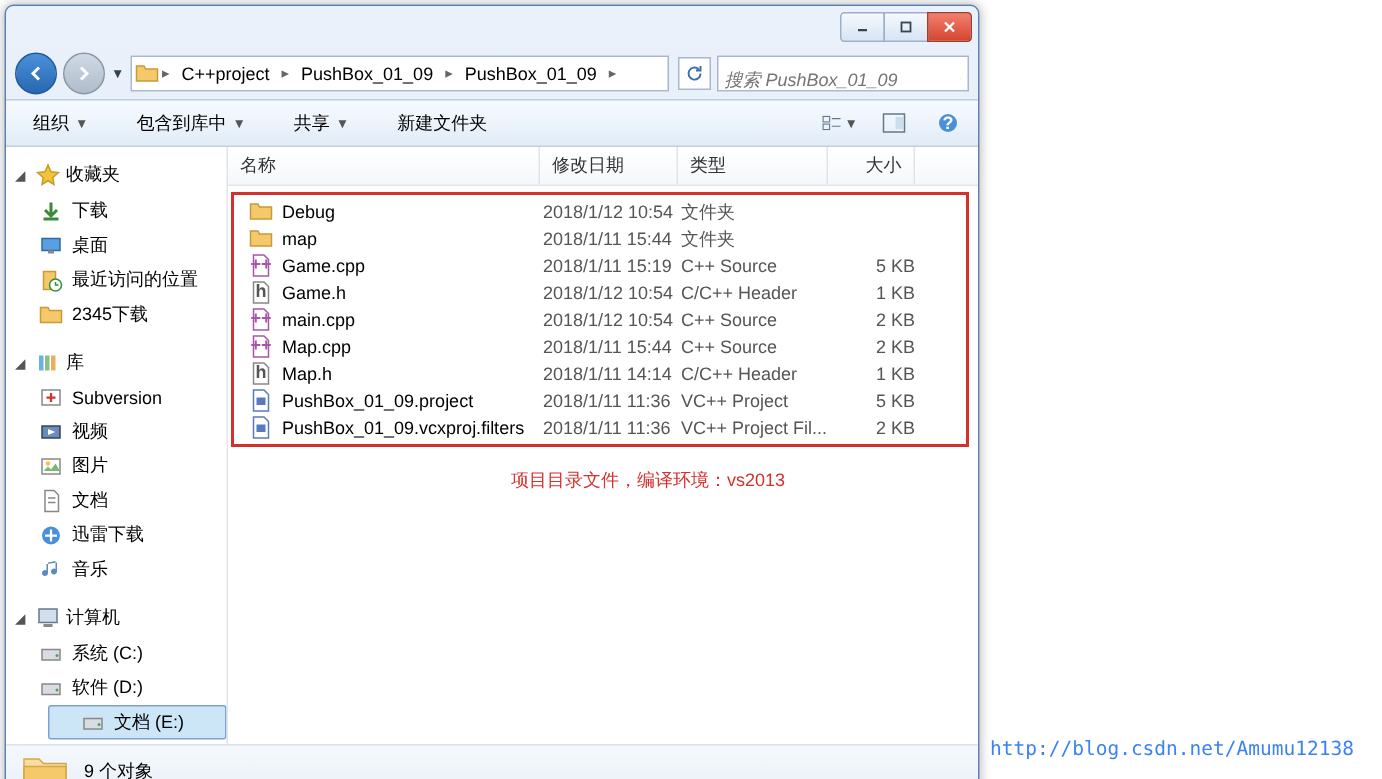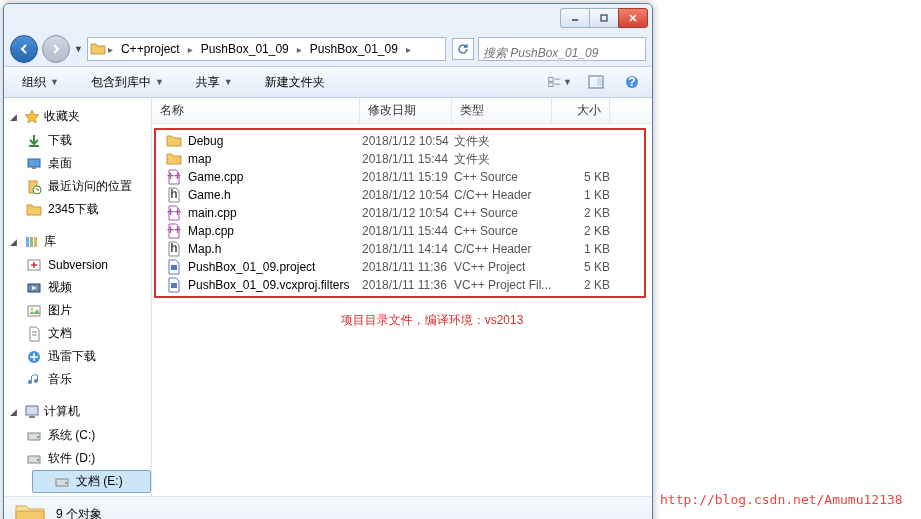--- a/index.html
+++ b/index.html
@@ -43,21 +43,21 @@
 .col.c-size{width:58px;justify-content:flex-end;}
 .files-wrap{border:2px solid #d4302c;margin:4px 6px 0 2px;padding:2px 0;}
 .row{display:flex;height:18px;align-items:center;cursor:pointer;}
 .row .c-name{width:206px;padding-left:10px;display:flex;align-items:center;gap:6px;}
 .row .c-date{width:92px;color:#555;}
 .row .c-type{width:100px;color:#555;}
 .row .c-size{width:56px;color:#555;text-align:right;}
 .annotation{color:#d4302c;text-align:center;padding:14px 0 0 60px;}
 .statusbar{height:36px;border-top:1px solid #e0e5eb;background:linear-gradient(to bottom,#f5f9fd,#e8eff7);display:flex;align-items:center;padding:0 10px;gap:10px;}
 .status-folder{width:32px;height:28px;}
-.watermark{position:absolute;left:660px;top:492px;color:#ef4444;font-size:13px;font-family:monospace;}
+.watermark{position:absolute;left:660px;top:492px;color:#3b82f6;font-size:13px;font-family:monospace;}
 </style>
 </head>
 <body>
 
 <div class="window">
   <div class="titlebar">
     <div class="win-btns">
       <div class="win-btn min">
           <svg viewBox="0 0 10 10">
             <line x1="2" y1="7" x2="8" y2="7" stroke="#345" stroke-width="1.5"></line>

